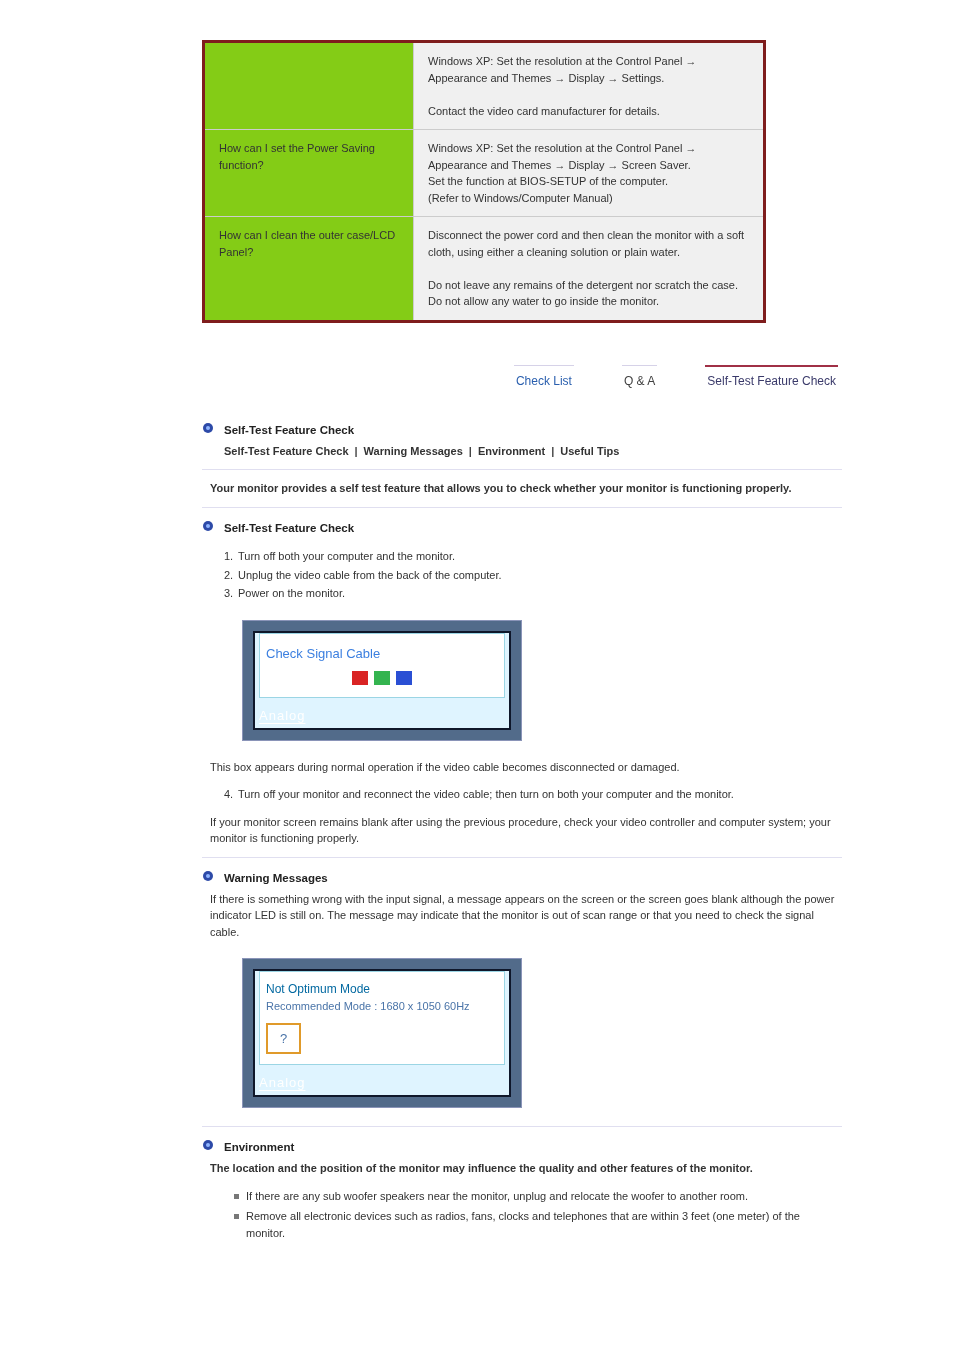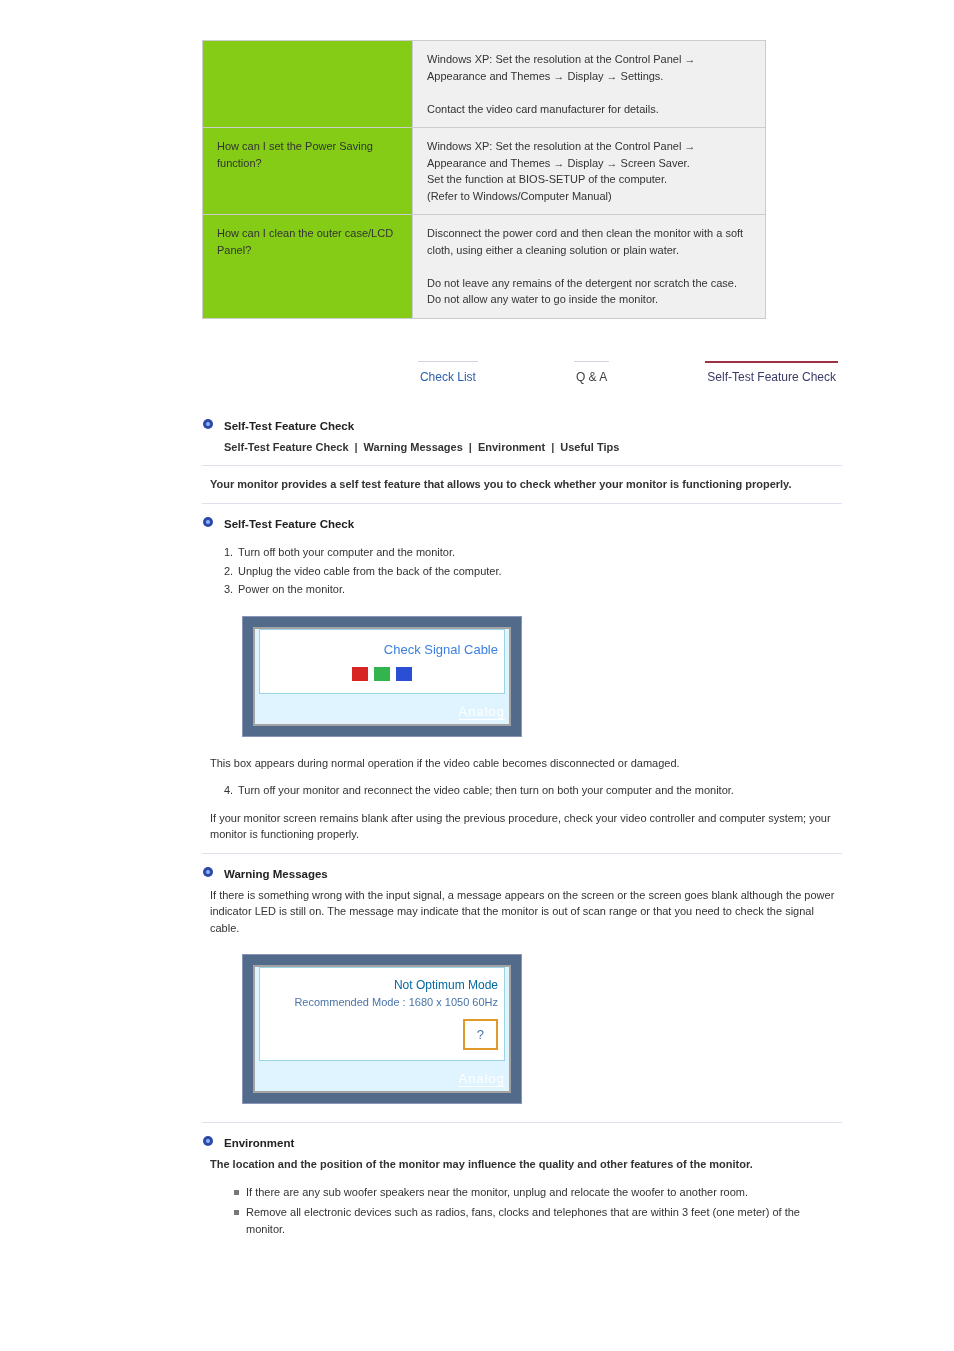--- a/index.html
+++ b/index.html
@@ -15,21 +15,21 @@
     width: 730px;
     margin: 0 auto;
     padding-top: 40px;
     padding-left: 90px;
     padding-right: 90px;
     padding-bottom: 60px;
   }
   table.qa {
     width: 564px;
     border-collapse: collapse;
-    border: 1px solid #7f1d1d;
+    border: 3px solid #7f1d1d;
     margin-left: 0;
   }
   table.qa td {
     border: 1px solid #ccc;
     padding: 10px 14px;
     vertical-align: top;
   }
   table.qa td.q {
     width: 210px;
     background: #84cc16;
@@ -38,21 +38,21 @@
     background: #f0f0f0;
   }
   .tabs-row {
     width: 640px;
     margin-top: 42px;
     margin-bottom: 26px;
   }
   .tabs-inner {
     display: flex;
     justify-content: flex-end;
-    gap: 96px;
+    gap: 48px;
     border-bottom: 0;
     padding-right: 4px;
   }
   .tab {
     font-size: 12px;
     padding: 6px 2px 4px 2px;
     border-top: 1px solid #d6d2e8;
     cursor: pointer;
   }
   .tab.checklist { color: #2a5fae; }
@@ -117,23 +117,23 @@
   .numlist li .num { display:inline-block; width:14px; }
   .osd-outer {
     width: 280px;
     border: 1px solid #8a94b8;
     background: #526b8a;
     padding: 10px;
     margin: 18px 0 18px 40px;
   }
   .osd-inner {
     background: #dff4ff;
-    border: 2px solid #a3a3a3;
+    border: 2px solid #0f172a;
     padding: 0 4px 2px 4px;
-    text-align: right;
+    text-align: left;
   }
   .osd-white {
     background: #fff;
     border: 1px solid #9bd5e4;
     margin: 0 0 6px 0;
     padding: 10px 6px 12px 6px;
   }
   .osd-msg1 {
     color: #3b7fe0;
     font-family: "Trebuchet MS", Arial, sans-serif;

